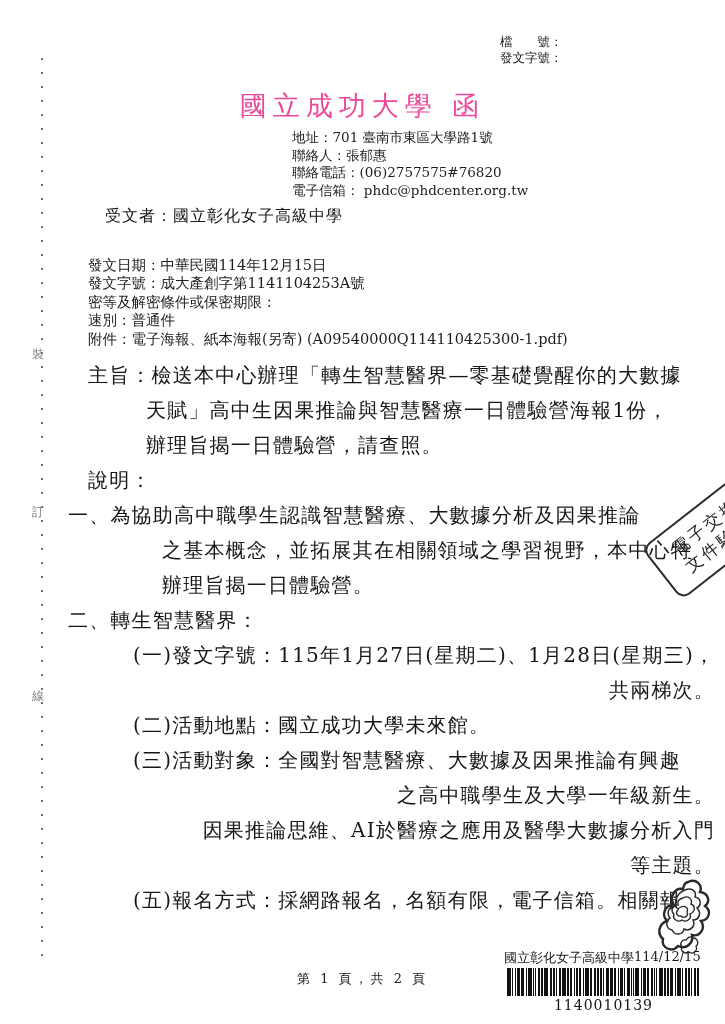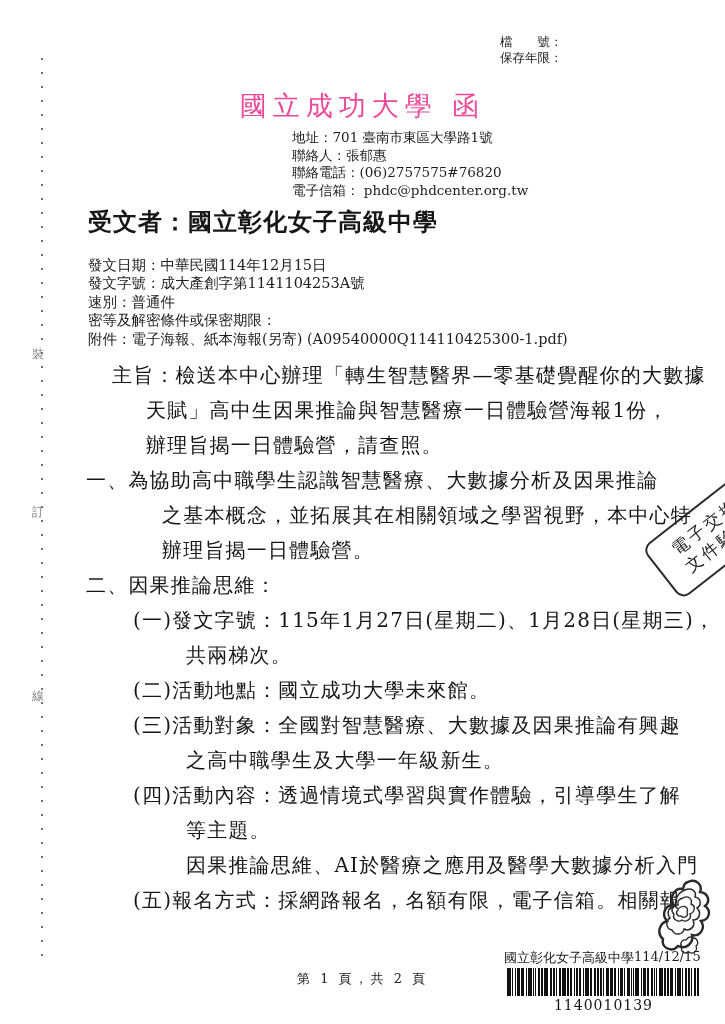--- a/index.html
+++ b/index.html
@@ -19,32 +19,32 @@
   
   .file-block{position:absolute;left:500px;top:34px;font-size:12.5px;line-height:16px;color:#222;}
   
   .doc-title{
     position:absolute;top:88px;left:0;width:100%;text-align:center;
     font-size:27px;font-weight:normal;letter-spacing:6px;margin:0;color:#ec4899;
   }
   
   .sender-block{position:absolute;left:292px;top:129px;font-size:13.5px;line-height:17.6px;color:#1d1d1d;}
   
-  .recipient-line{position:absolute;left:88px;top:206px;font-size:24px;letter-spacing:1px;color:#161616;font-weight:bold;}
+  .recipient-line{position:absolute;left:105px;top:206px;font-size:16px;letter-spacing:1px;color:#161616;}
   
   .meta-block{position:absolute;left:88px;top:256px;font-size:14.5px;line-height:18.4px;color:#1d1d1d;}
   
   .body-block{position:absolute;left:0;top:358px;width:715px;font-size:20px;letter-spacing:1.2px;color:#161616;}
   .body-line{height:35px;line-height:35px;white-space:nowrap;}
-  .ind-subject{padding-left:112px;}
+  .ind-subject{padding-left:88px;}
   .ind-cont1{padding-left:146px;}
-  .ind-num{padding-left:86px;}
+  .ind-num{padding-left:68px;}
   .ind-cont2{padding-left:162px;}
   .ind-paren{padding-left:133px;}
-  .ind-cont3{padding-left:186px;}
+  .ind-cont3{padding-left:186px;text-align:right;}
   
   .exchange-stamp{
     position:absolute;left:648px;top:502px;width:124px;height:62px;
     border:2.5px solid #2b2b2b;border-radius:10px;
     transform:rotate(-38deg);
     display:flex;flex-direction:column;justify-content:center;align-items:center;
     font-size:17px;letter-spacing:3px;color:#1a1a1a;line-height:22px;
     background:rgba(255,255,255,.0);
   }
   
@@ -72,58 +72,58 @@
 
   <div class="dotted-line"></div>
   <div id="binding-marks">
       <div class="binding-mark" style="top: 348px;">裝</div>
       <div class="binding-mark" style="top: 506px;">訂</div>
       <div class="binding-mark" style="top: 690px;">線</div>
     </div>
 
   <div class="file-block">
     <div>檔　　號：</div>
-    <div>保存年限：</div>
+    <div>發文字號：</div>
   </div>
 
   <h1 class="doc-title">國立成功大學 函</h1>
 
   <div class="sender-block" id="sender-block">
       <div class="sender-line">地址：701 臺南市東區大學路1號</div>
       <div class="sender-line">聯絡人：張郁惠</div>
       <div class="sender-line">聯絡電話：(06)2757575#76820</div>
       <div class="sender-line">電子信箱： phdc@phdcenter.org.tw</div>
     </div>
 
   <div class="recipient-line">受文者：國立彰化女子高級中學</div>
 
   <div class="meta-block" id="meta-block">
       <div class="meta-line">發文日期：中華民國114年12月15日</div>
       <div class="meta-line">發文字號：成大產創字第1141104253A號</div>
+      <div class="meta-line">密等及解密條件或保密期限：</div>
       <div class="meta-line">速別：普通件</div>
-      <div class="meta-line">密等及解密條件或保密期限：</div>
       <div class="meta-line">附件：電子海報、紙本海報(另寄) (A09540000Q114110425300-1.pdf)</div>
     </div>
 
   <div class="body-block" id="body-block">
       <div class="body-line ind-subject">主旨：檢送本中心辦理「轉生智慧醫界—零基礎覺醒你的大數據</div>
       <div class="body-line ind-cont1">天賦」高中生因果推論與智慧醫療一日體驗營海報1份，</div>
       <div class="body-line ind-cont1">辦理旨揭一日體驗營，請查照。</div>
+      <div class="body-line ind-subject">說明：</div>
       <div class="body-line ind-num">一、為協助高中職學生認識智慧醫療、大數據分析及因果推論</div>
       <div class="body-line ind-cont2">之基本概念，並拓展其在相關領域之學習視野，本中心特</div>
       <div class="body-line ind-cont2">辦理旨揭一日體驗營。</div>
-      <div class="body-line ind-num">二、因果推論思維：</div>
+      <div class="body-line ind-num">二、轉生智慧醫界：</div>
       <div class="body-line ind-paren">(一)發文字號：115年1月27日(星期二)、1月28日(星期三)，</div>
       <div class="body-line ind-cont3">共兩梯次。</div>
       <div class="body-line ind-paren">(二)活動地點：國立成功大學未來館。</div>
       <div class="body-line ind-paren">(三)活動對象：全國對智慧醫療、大數據及因果推論有興趣</div>
       <div class="body-line ind-cont3">之高中職學生及大學一年級新生。</div>
-      <div class="body-line ind-paren">(四)活動內容：透過情境式學習與實作體驗，引導學生了解</div>
+      <div class="body-line ind-cont3">因果推論思維、AI於醫療之應用及醫學大數據分析入門</div>
       <div class="body-line ind-cont3">等主題。</div>
-      <div class="body-line ind-cont3">因果推論思維、AI於醫療之應用及醫學大數據分析入門</div>
       <div class="body-line ind-paren">(五)報名方式：採網路報名，名額有限，電子信箱。相關報</div>
     </div>
 
   <div class="exchange-stamp">
     <div>電子交換</div>
     <div>文件驗證</div>
   </div>
 
   <svg class="seal-fragment" width="56" height="84" viewBox="0 0 56 84">
     <g fill="none" stroke="#2a2a2a" stroke-linecap="round">

